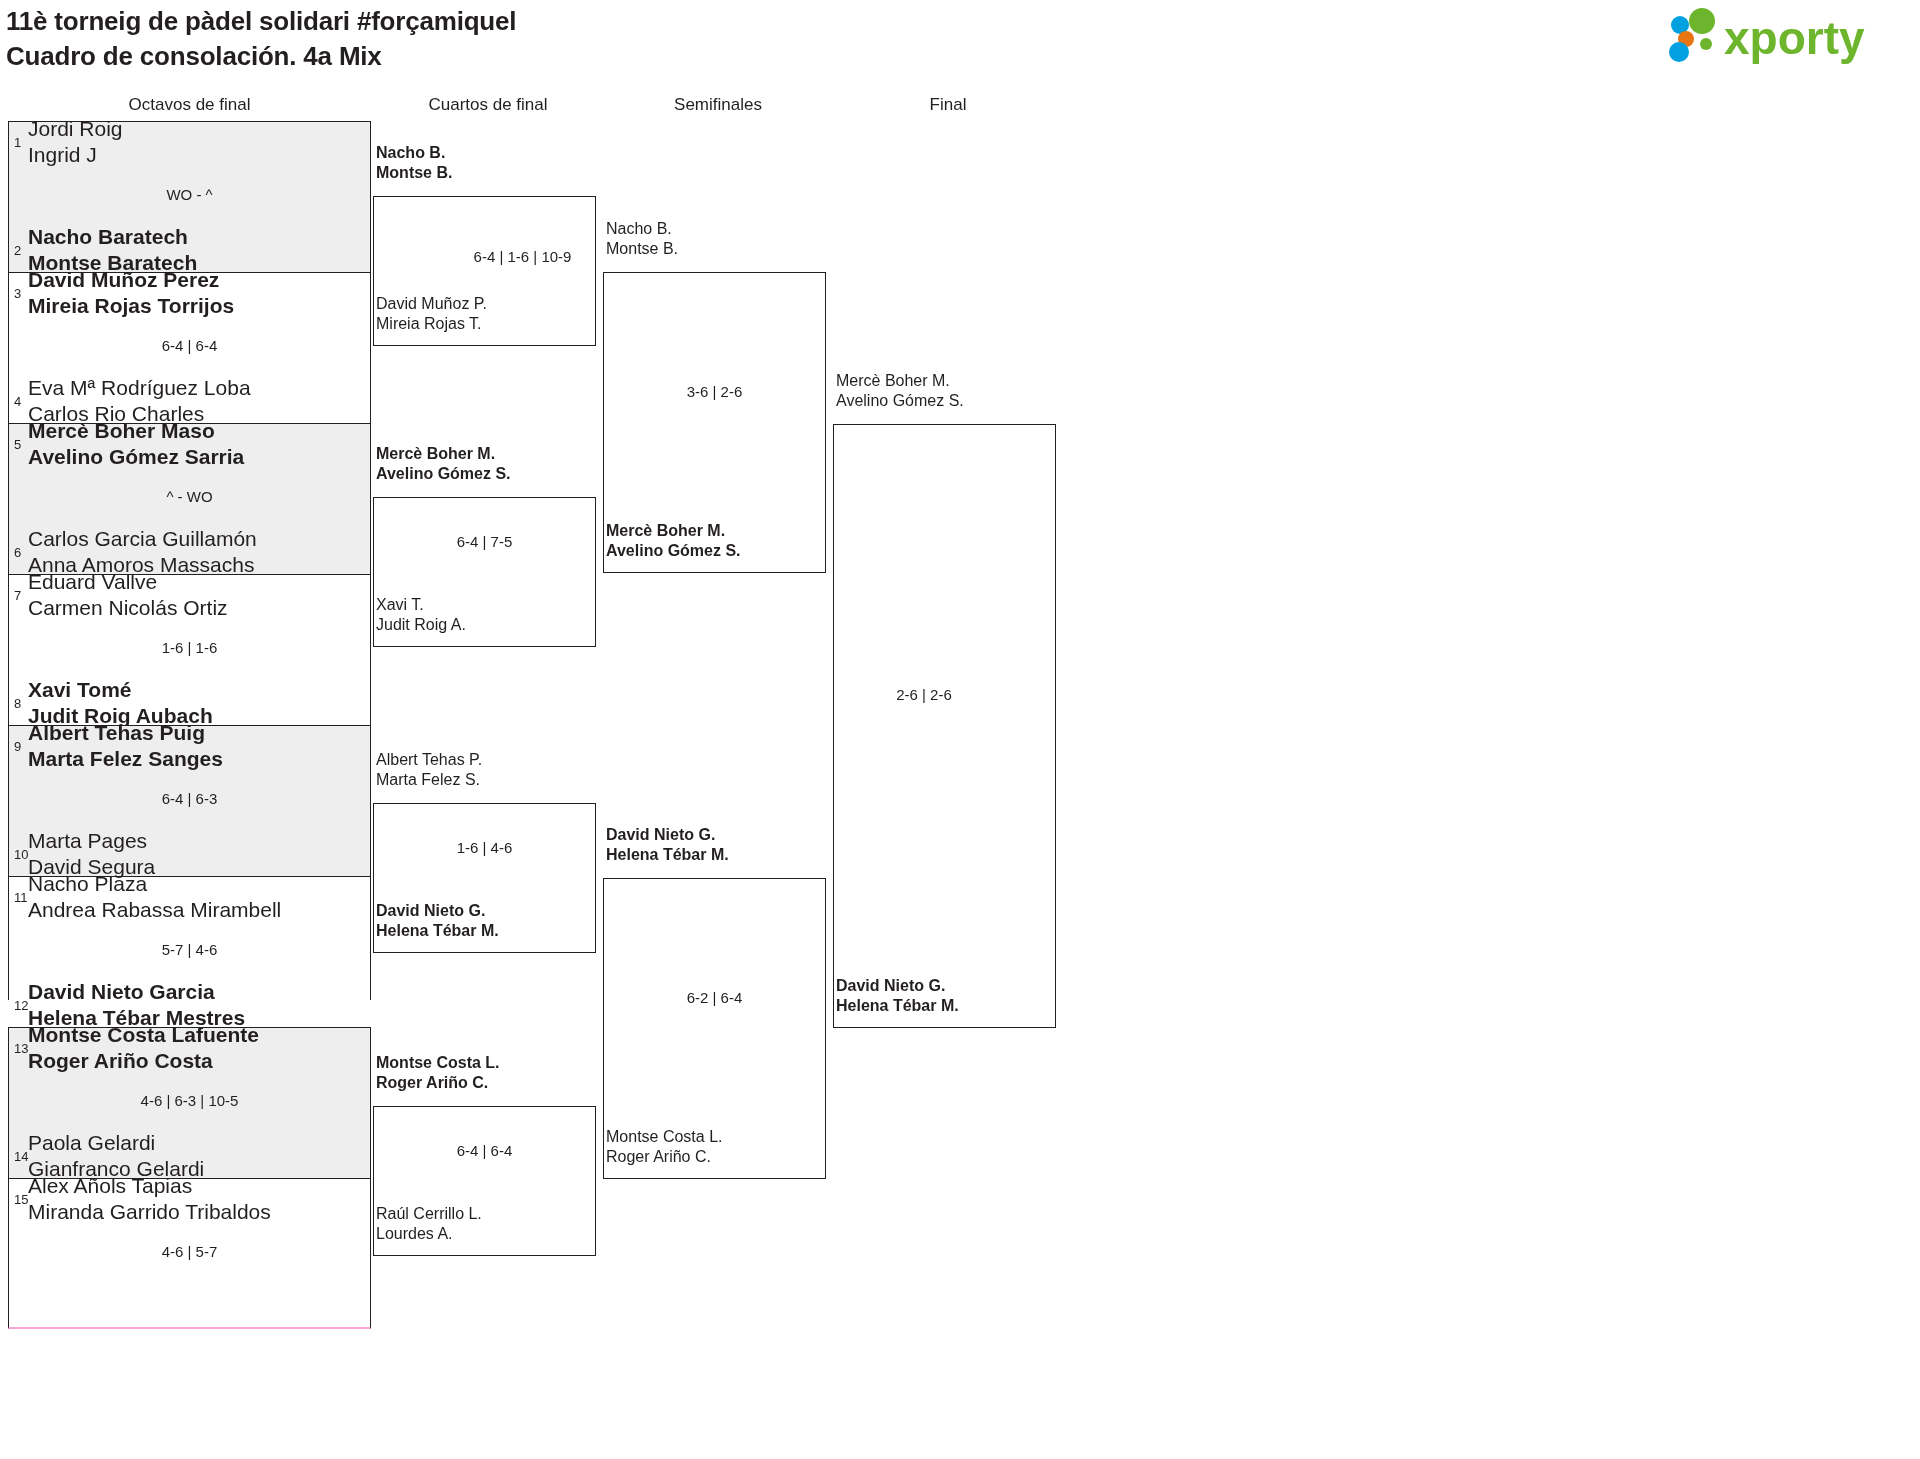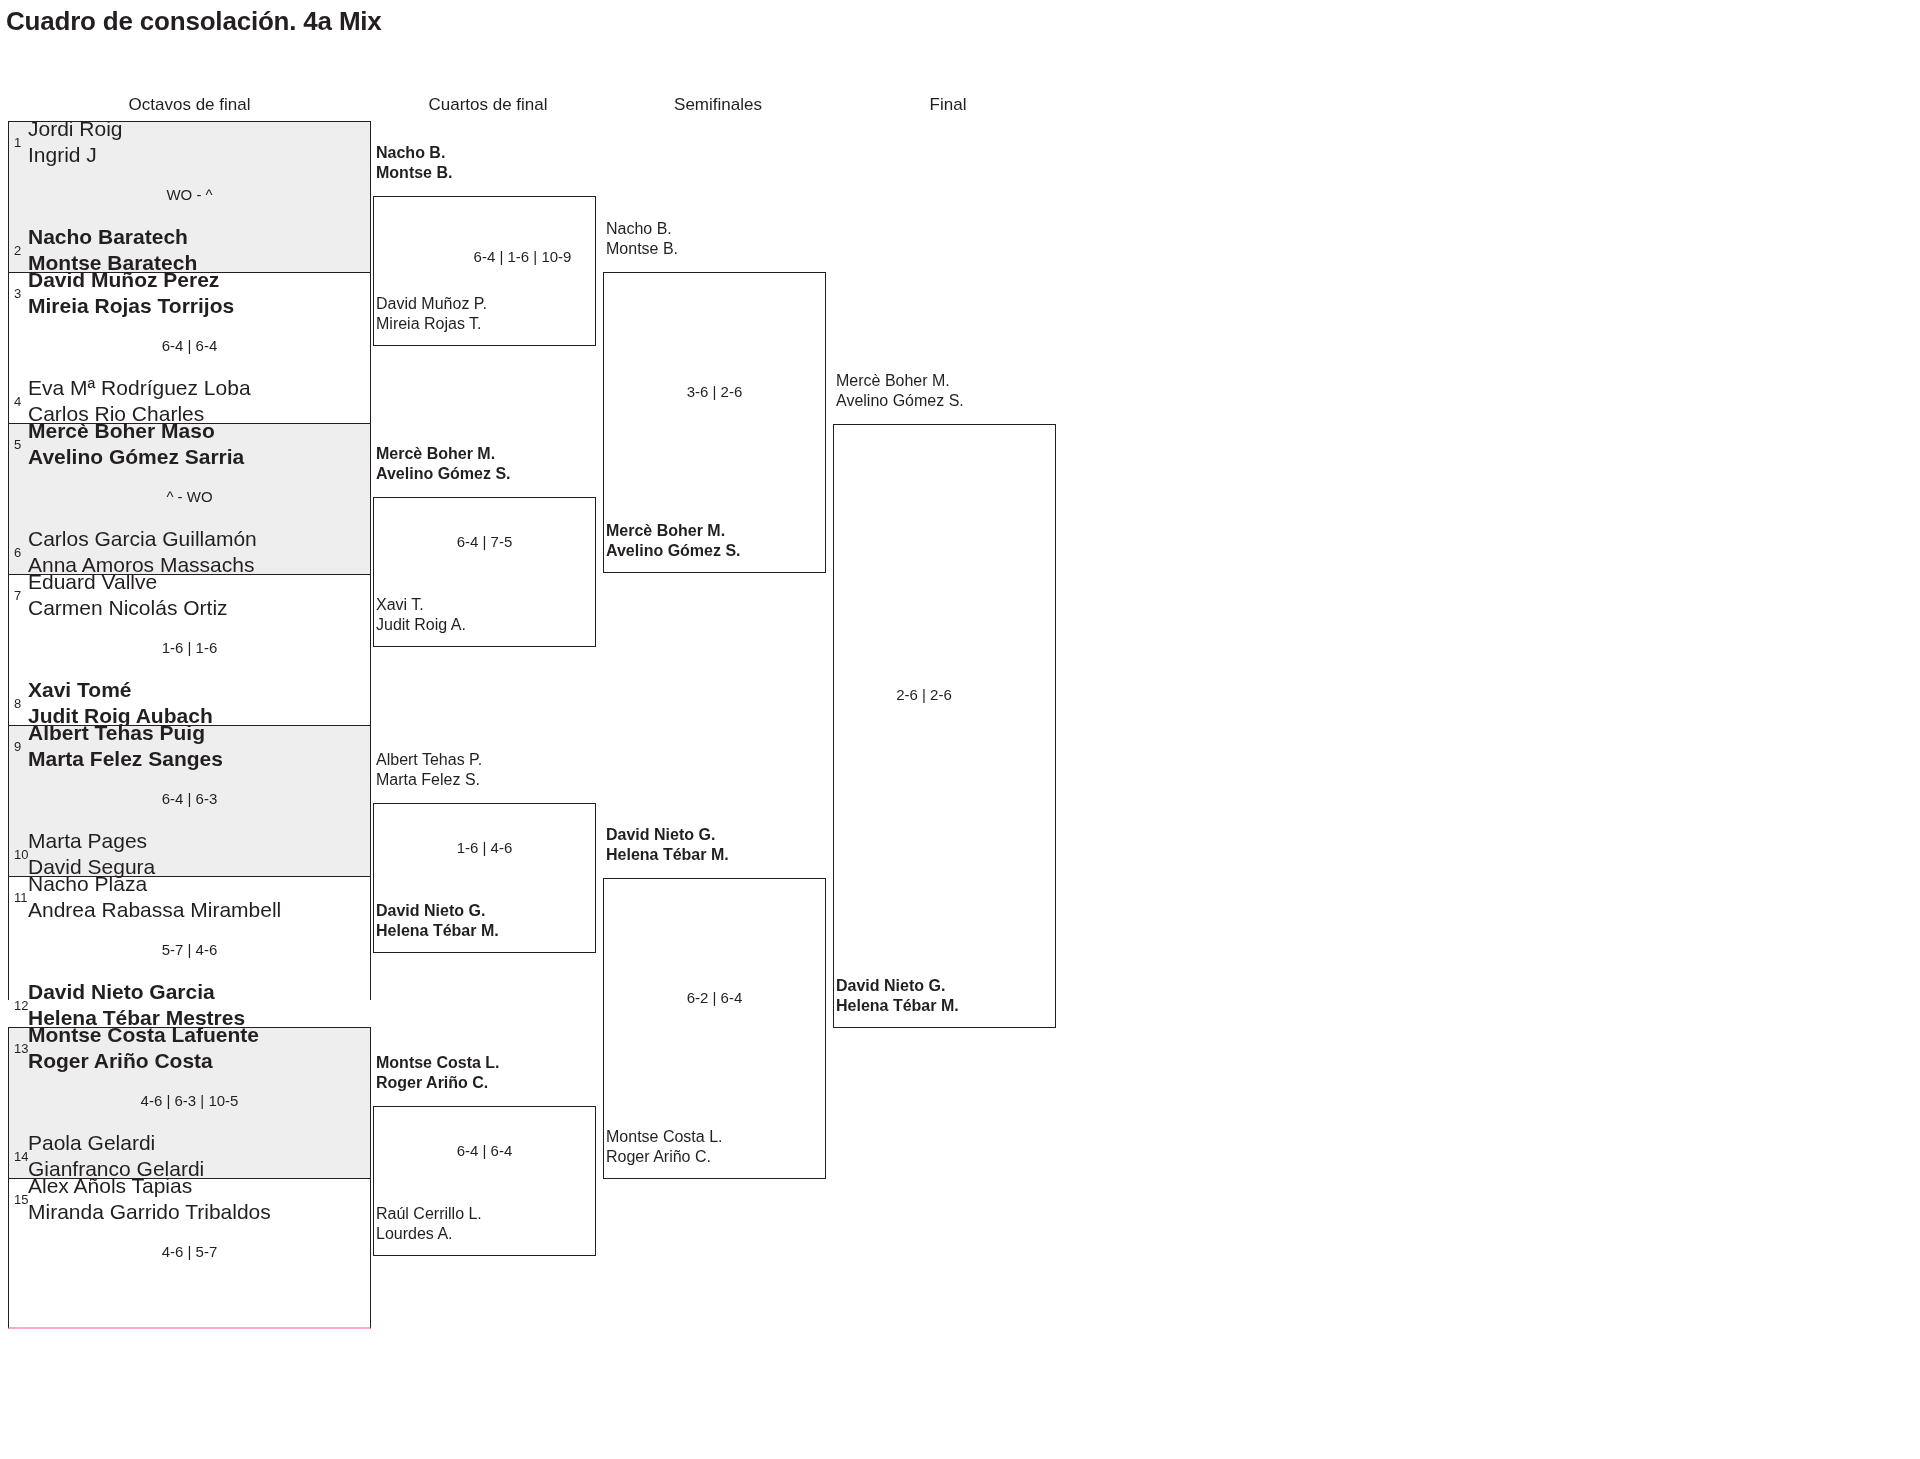--- a/index.html
+++ b/index.html
@@ -125,23 +125,34 @@
     font-size: 15px;
     text-align: center;
     white-space: nowrap;
   }
 </style>
 </head>
 <body>
 
 <div id="header">
   <div id="title-block">
+    <span id="title-line1">11è torneig de pàdel solidari #forçamiquel</span>
     <span id="title-line2">Cuadro de consolación. 4a Mix</span>
   </div>
 
+  <div id="logo">
+    <svg width="240" height="58" viewBox="0 0 240 58" xmlns="http://www.w3.org/2000/svg">
+      <circle cx="16" cy="17" r="9" fill="#00a0e1"></circle>
+      <circle cx="38" cy="13" r="13" fill="#6cb52d"></circle>
+      <circle cx="22" cy="31" r="8" fill="#e87511"></circle>
+      <circle cx="42" cy="36" r="6" fill="#6cb52d"></circle>
+      <circle cx="15" cy="44" r="10" fill="#00a0e1"></circle>
+      <text x="60" y="46" font-family="'Liberation Sans', sans-serif" font-size="46" font-weight="bold" fill="#6cb52d">xporty</text>
+    </svg>
+  </div>
 </div>
 
 <div class="round-header" style="left:8px; width:363px;">Octavos de final</div>
 <div class="round-header" style="left:373px; width:230px;">Cuartos de final</div>
 <div class="round-header" style="left:603px; width:230px;">Semifinales</div>
 <div class="round-header" style="left:833px; width:230px;">Final</div>
 
 <div id="bracket">
 
   <div class="r1-block shaded" style="top:121px; height:151px;">

